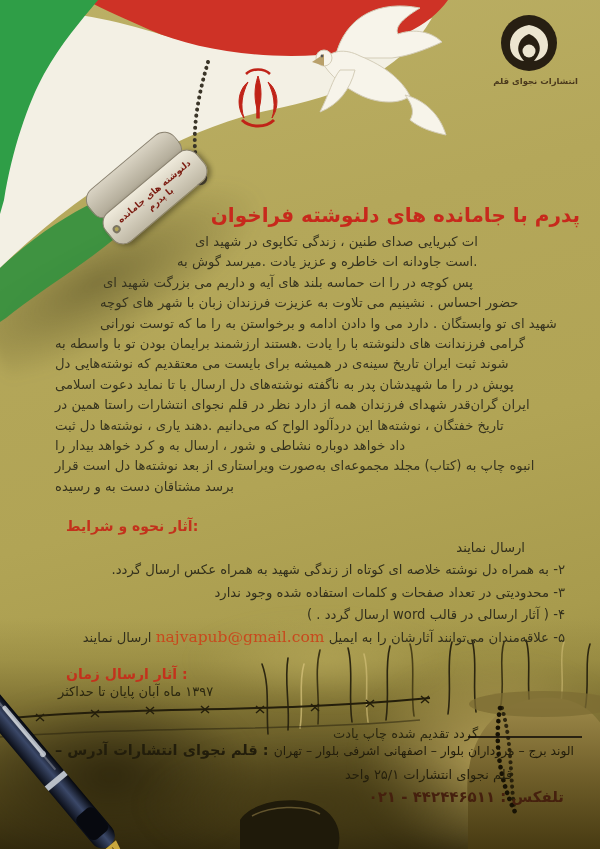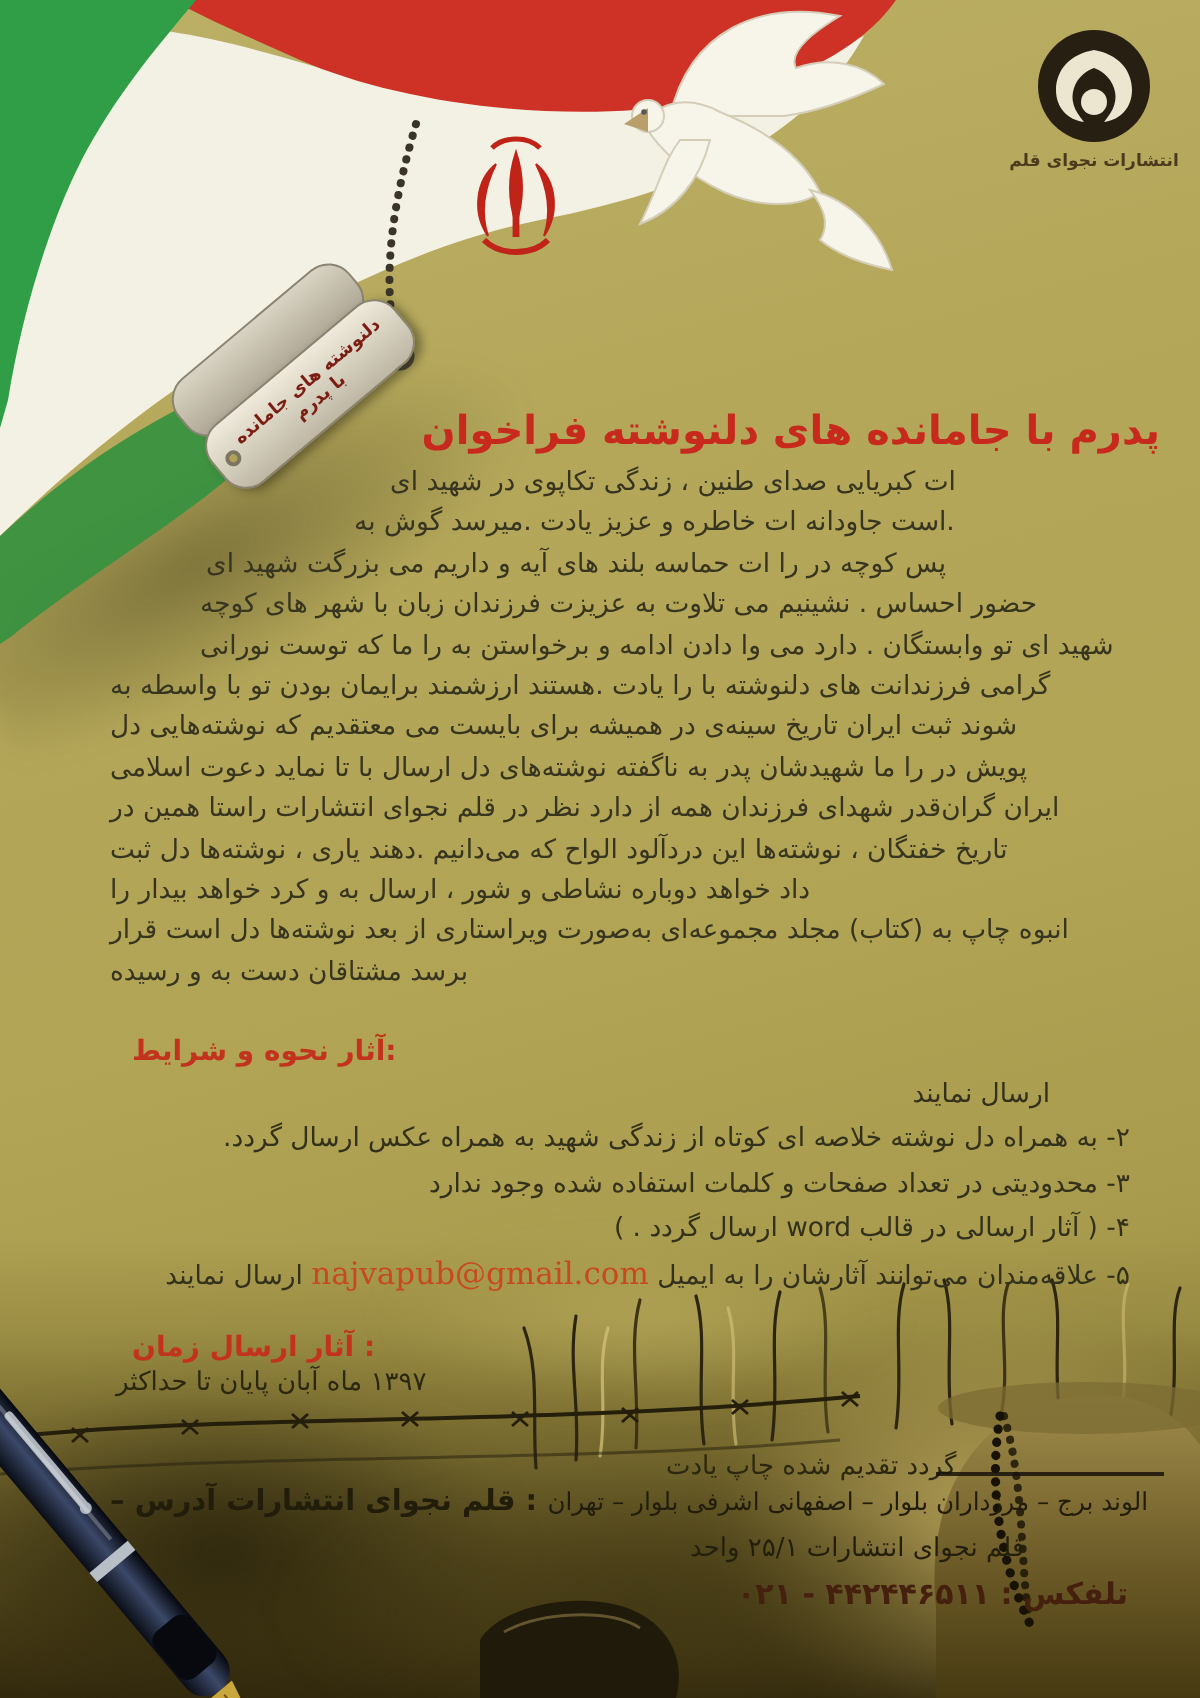--- a/index.html
+++ b/index.html
@@ -28,21 +28,21 @@
   .tag{position:absolute;border-radius:14px;}
   .tag.back{left:78px;top:158px;width:112px;height:34px;transform:rotate(-40deg);
     background:linear-gradient(180deg,#d9d3c3,#aaa390);border:1px solid #8b8371;}
   .tag.front{left:95px;top:178px;width:120px;height:38px;transform:rotate(-40deg);
     background:linear-gradient(180deg,#efeadb,#beb7a4);border:1px solid #8b8371;
     display:flex;align-items:center;justify-content:center;padding:2px 6px 2px 12px;
     box-shadow:2px 3px 5px rgba(40,35,15,.45);}
   .tag-hole{position:absolute;left:5px;top:14px;width:8px;height:8px;border-radius:50%;
     border:2px solid #7c7562;background:#b1a457;}
   .tag-text{font-size:9px;font-weight:bold;color:#7c1d12;line-height:10.5px;text-align:center;direction:rtl;}
-  .logo{position:absolute;left:498px;top:14px;width:98px;text-align:center;}
+  .logo{position:absolute;left:480px;top:14px;width:98px;}
   .logo-circle{width:58px;height:58px;margin:0 auto;}
   .logo-name{margin-top:4px;font-size:8.5px;font-weight:bold;color:#4b3a1d;direction:rtl;}
 
   
   .t-title{position:absolute;top:183px;right:20px;font-size:20px;font-weight:bold;color:#c7291c;direction:ltr;white-space:nowrap;margin-top:20px;}
   .block-a{position:absolute;left:55px;top:232px;width:512px;direction:ltr;
     font-size:13.2px;line-height:20.4px;color:#37341f;}
   .a-line{white-space:nowrap;}
   .a-line:nth-child(1){padding-left:140px;}
   .a-line:nth-child(2){padding-left:122px;}

